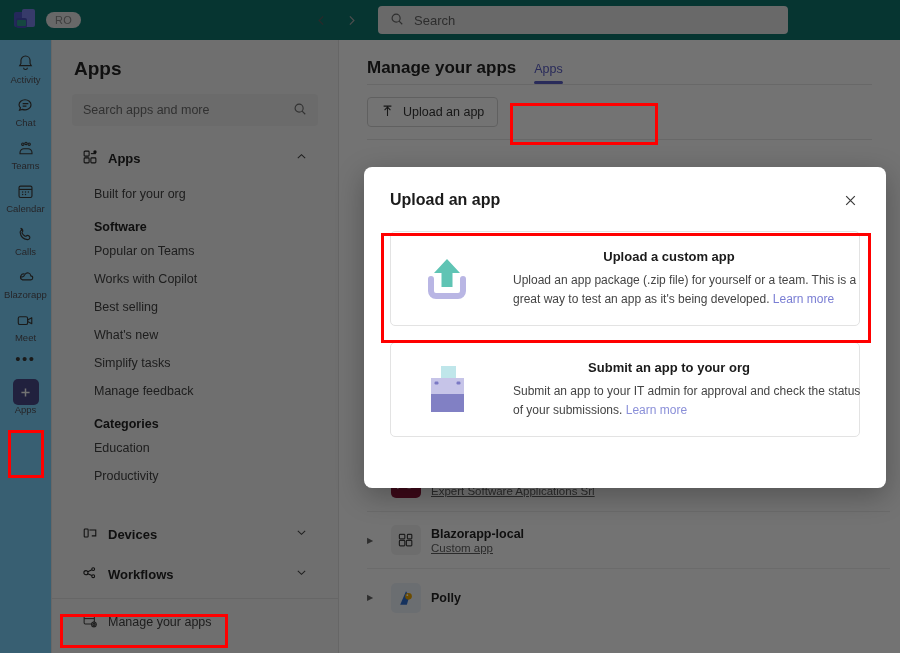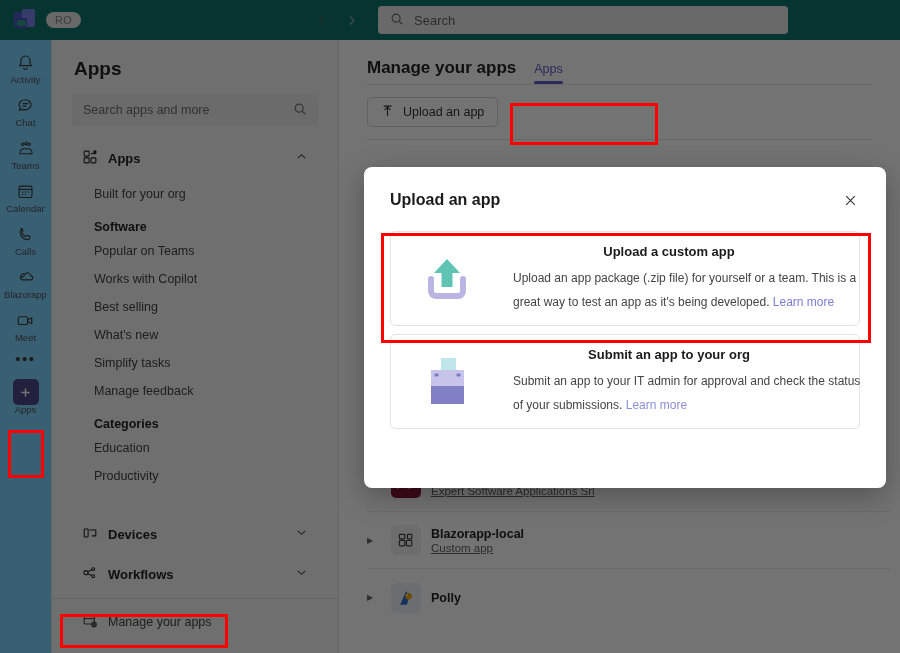--- a/index.html
+++ b/index.html
@@ -152,31 +152,31 @@
   }
   .dlg-head {
     display: flex; align-items: flex-start; justify-content: space-between;
     padding: 24px 24px 0 26px;
   }
   .dlg-title { font-size: 16px; font-weight: 700; color: #1b1b1b; }
   .dlg-close {
     background: none; border: none; cursor: pointer; color: #3b3b3b;
     font-size: 17px; line-height: 1; padding: 2px 4px;
   }
-  .dlg-body { padding: 18px 26px 0; display: flex; flex-direction: column; gap: 8px; }
+  .dlg-body { padding: 18px 26px 0; display: flex; flex-direction: column; gap: 16px; }
   .card {
     border: 1px solid #e3e3e3; border-radius: 5px; background: #fff;
     height: 95px; display: flex; align-items: center; padding: 0 14px 0 10px;
     cursor: pointer;
   }
   .card-ico { flex: 0 0 92px; display: flex; align-items: center; justify-content: center; }
   .card-txt { flex: 1; display: flex; flex-direction: column; align-items: center; gap: 7px; }
   .card-title { font-size: 13px; font-weight: 700; color: #1b1b1b; }
   .card-desc {
-    font-size: 12px; color: #444; line-height: 24px; text-align: left; width: 100%; margin-left: 40px;
+    font-size: 12px; color: #444; line-height: 19px; text-align: left; width: 100%; margin-left: 40px;
   }
   .lnk { color: #7a7ed4; cursor: pointer; }
   .lnk2 { color: #8a8fd8; cursor: pointer; }
 
   
   .redbox {
     position: absolute; border: 3px solid #ff0000; pointer-events: none; z-index: 50;
   }
 </style>
 </head>

